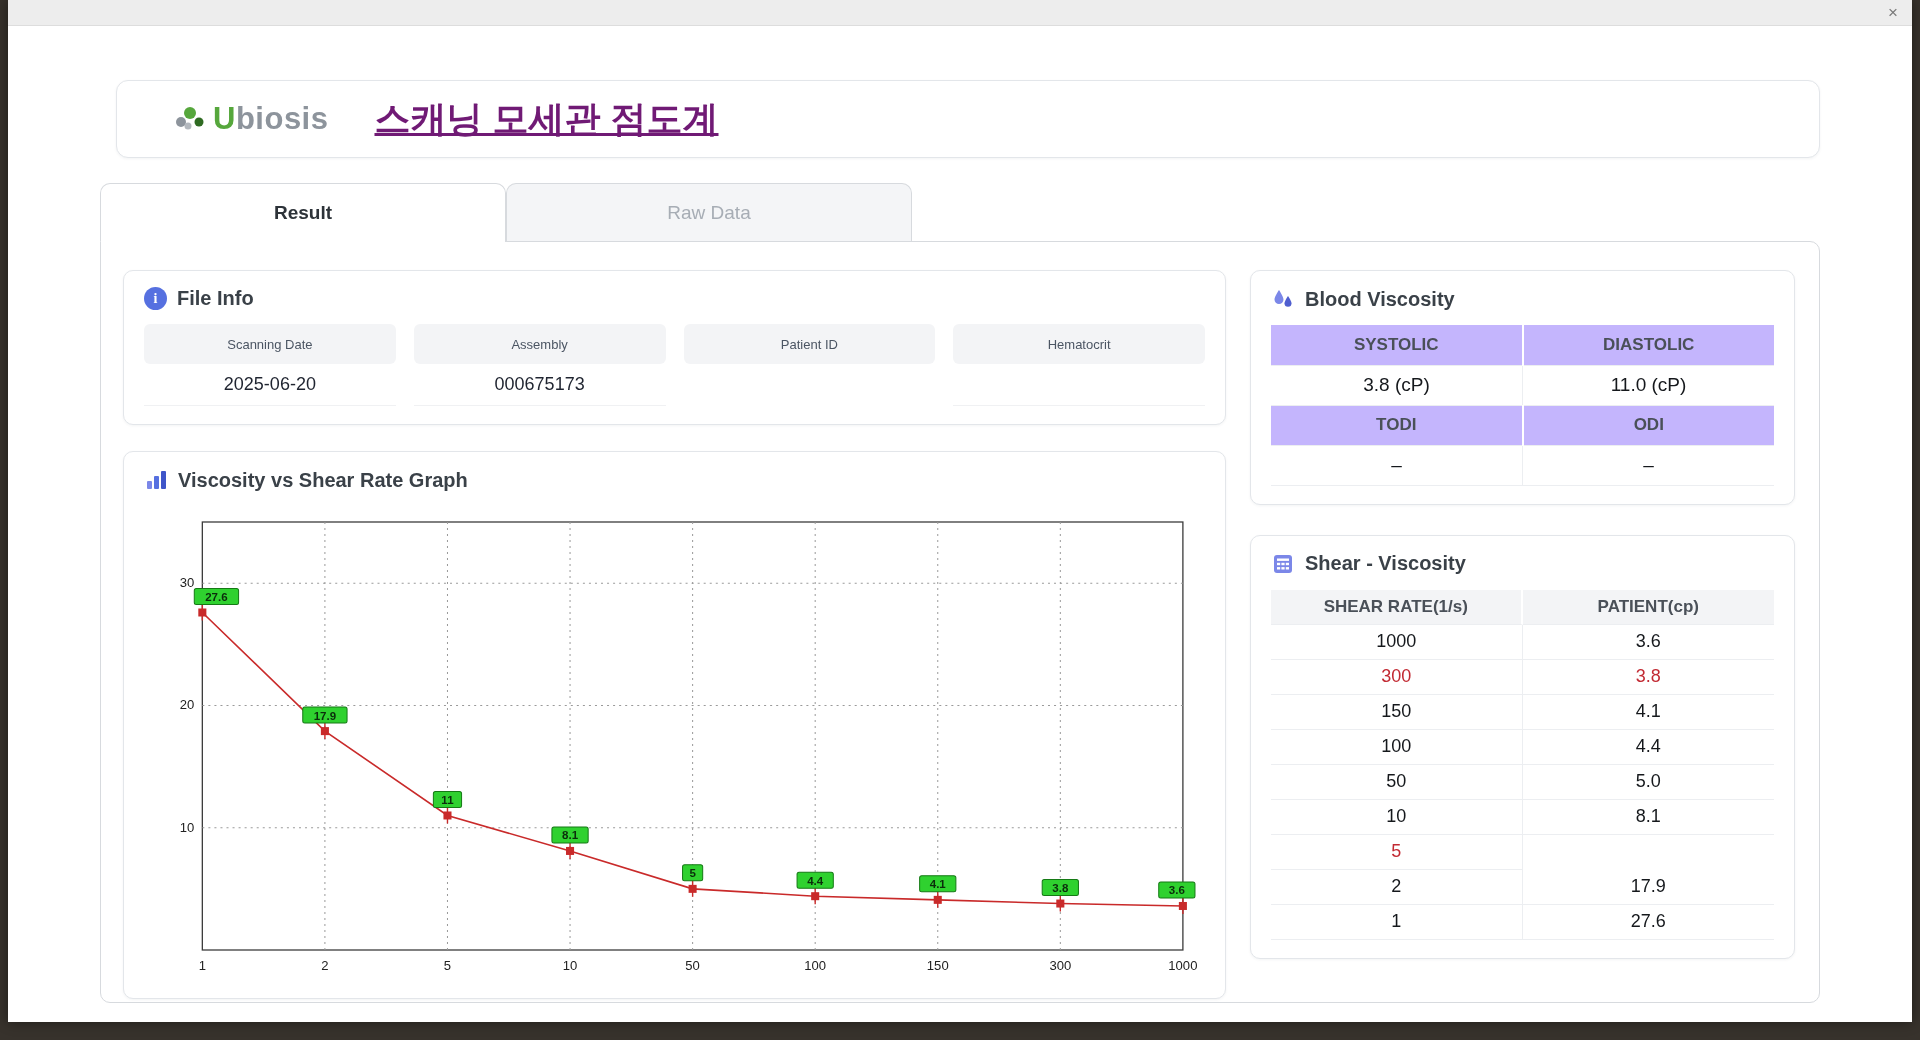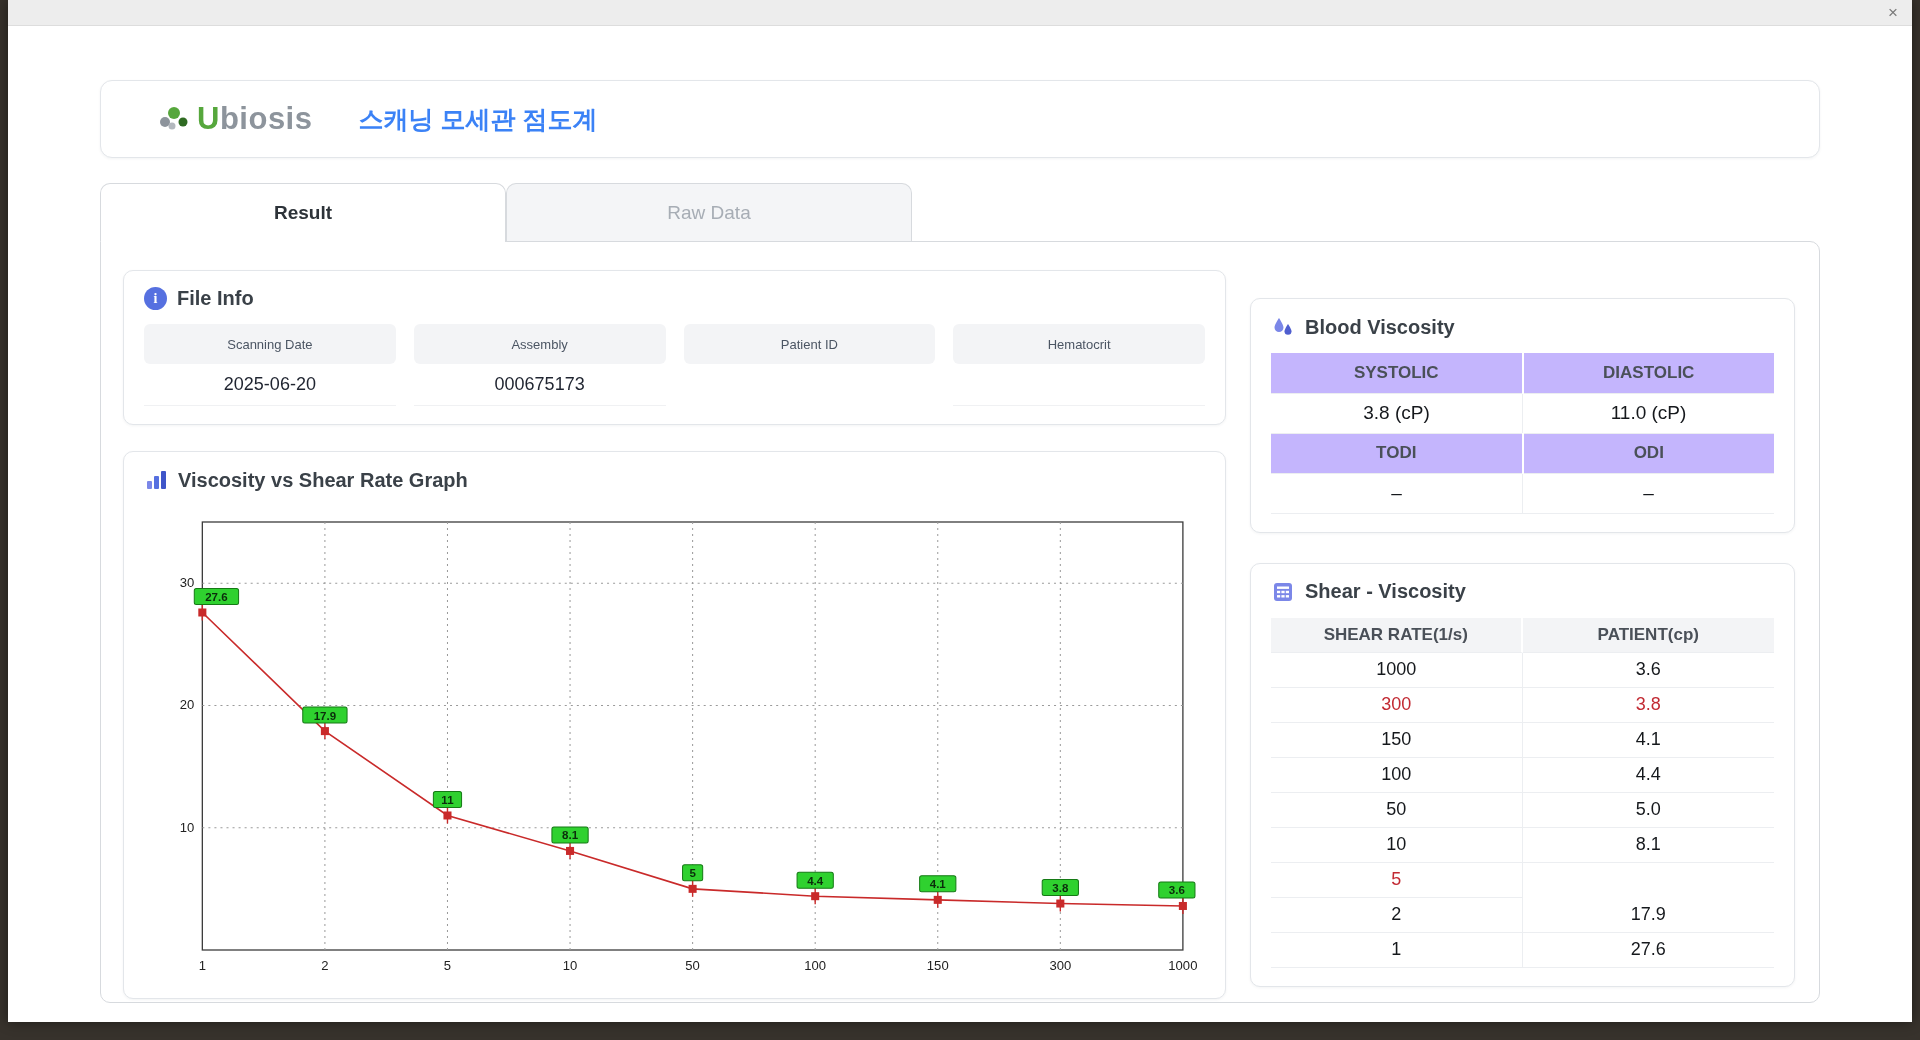--- a/index.html
+++ b/index.html
@@ -9,39 +9,39 @@
   .window { position:absolute; left:8px; right:8px; top:0; bottom:18px; background:#fff;
             box-shadow:0 0 12px rgba(0,0,0,.45); display:flex; flex-direction:column; }
   .titlebar { height:26px; background:#ededed; border-bottom:1px solid #ddd; display:flex;
               justify-content:flex-end; align-items:center; padding:0 10px; flex:0 0 auto; }
   .close-btn { color:#7a7a7a; font-size:17px; line-height:1; cursor:pointer; padding:0 4px; }
 
   .page { flex:1; padding:54px 92px 0 92px; overflow:hidden; }
 
   
   .header-card { height:78px; border:1px solid #e3e6ea; border-radius:12px; display:flex;
-                 align-items:center; gap:46px; padding-left:56px; box-shadow:0 1px 3px rgba(20,30,60,.05); background:#fff; }
+                 align-items:center; gap:46px; padding-left:56px; box-shadow:0 1px 3px rgba(20,30,60,.05); background:#fff;margin-left:16px; }
   .brand { display:flex; align-items:center; gap:6px; }
   .brand-text { font-size:31px; font-weight:600; color:#8d949c; letter-spacing:.5px; }
   .brand-text .u { color:#56a73c; }
-  .app-title { font-size:25px; font-weight:bold; color:#3b82f6; }
+  .app-title { font-size:36px; font-weight:bold; color:#701a75;text-decoration:underline; }
 
   
   .tabs { display:flex; margin-top:25px; position:relative; z-index:2; }
   .tab { width:406px; height:58px; display:flex; align-items:center; justify-content:center;
          font-size:19px; border:1px solid #d7dade; border-bottom:none; border-radius:10px 10px 0 0; cursor:pointer; }
   .tab.active { background:#fff; font-weight:bold; color:#2d3339; position:relative; }
   .tab.active::after { content:""; position:absolute; left:0; right:0; bottom:-1px; height:2px; background:#fff; }
   .tab.inactive { background:#f4f5f7; color:#a7adb5; }
 
   
   .panel { border:1px solid #d7dade; border-radius:0 10px 10px 10px; height:762px; background:#fff;
            display:grid; grid-template-columns:1fr 545px; gap:24px; padding:28px 24px 20px 22px; position:relative; z-index:1; }
   .left-col { display:flex; flex-direction:column; gap:26px; min-width:0; }
-  .right-col { display:flex; flex-direction:column; gap:30px; min-width:0;margin-top:28px; }
+  .right-col { display:flex; flex-direction:column; gap:30px; min-width:0; }
 
   .card { border:1px solid #e3e6ea; border-radius:10px; background:#fff; box-shadow:0 1px 3px rgba(20,30,60,.05); padding:16px 20px 18px 20px; }
   .card-title-row { display:flex; align-items:center; gap:10px; margin-bottom:14px; }
   .card-title { font-size:20px; font-weight:bold; color:#3a4148; }
 
   
   .fi-grid { display:grid; grid-template-columns:repeat(4,1fr); gap:18px; }
   .fi-label { background:#f3f4f6; border-radius:6px; height:40px; display:flex; align-items:center;
               justify-content:center; font-size:13px; color:#4b5563; font-weight:500; }
   .fi-value { height:42px; display:flex; align-items:center; justify-content:center; font-size:18px;

